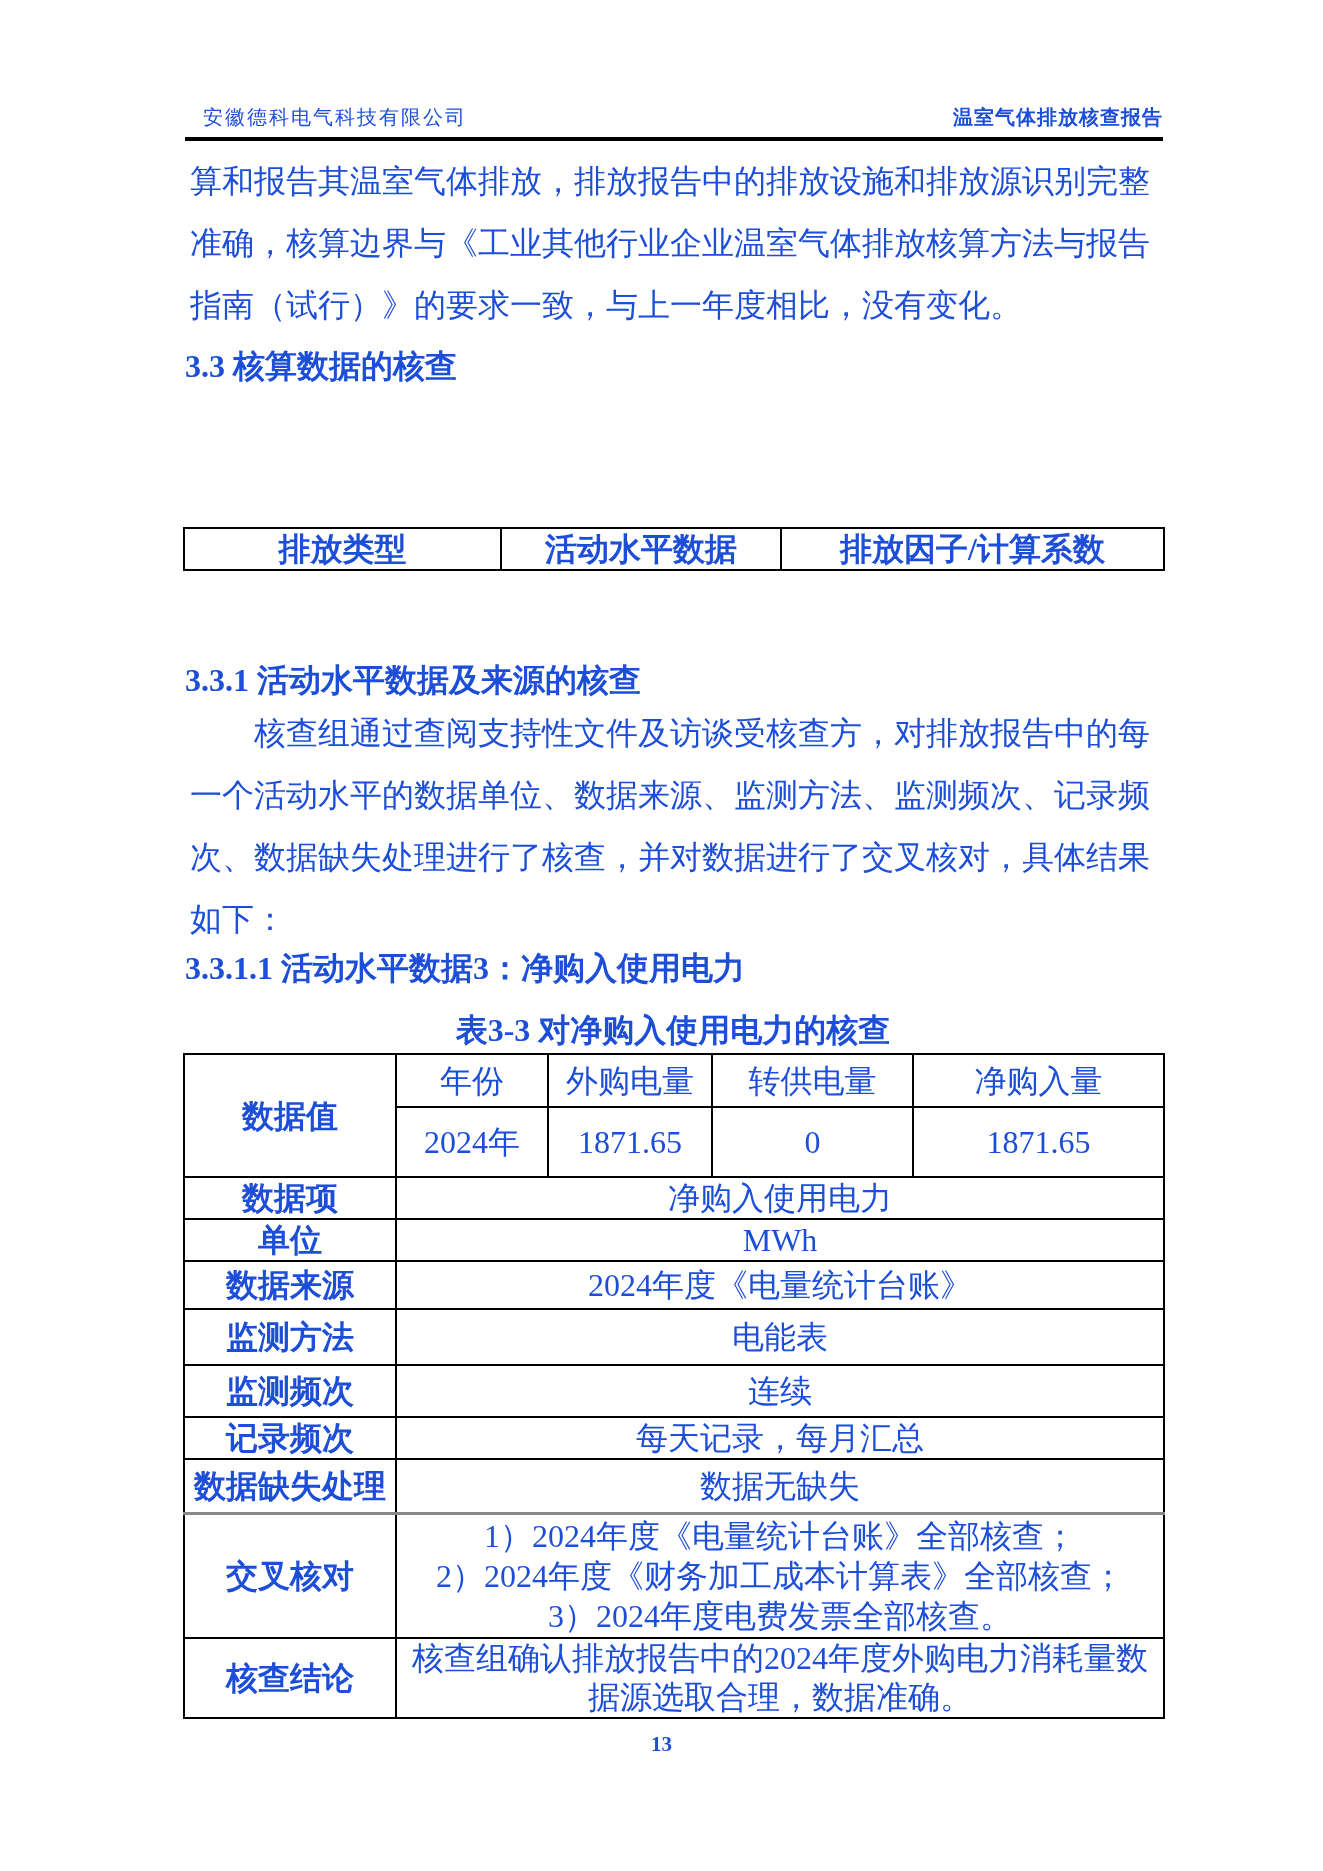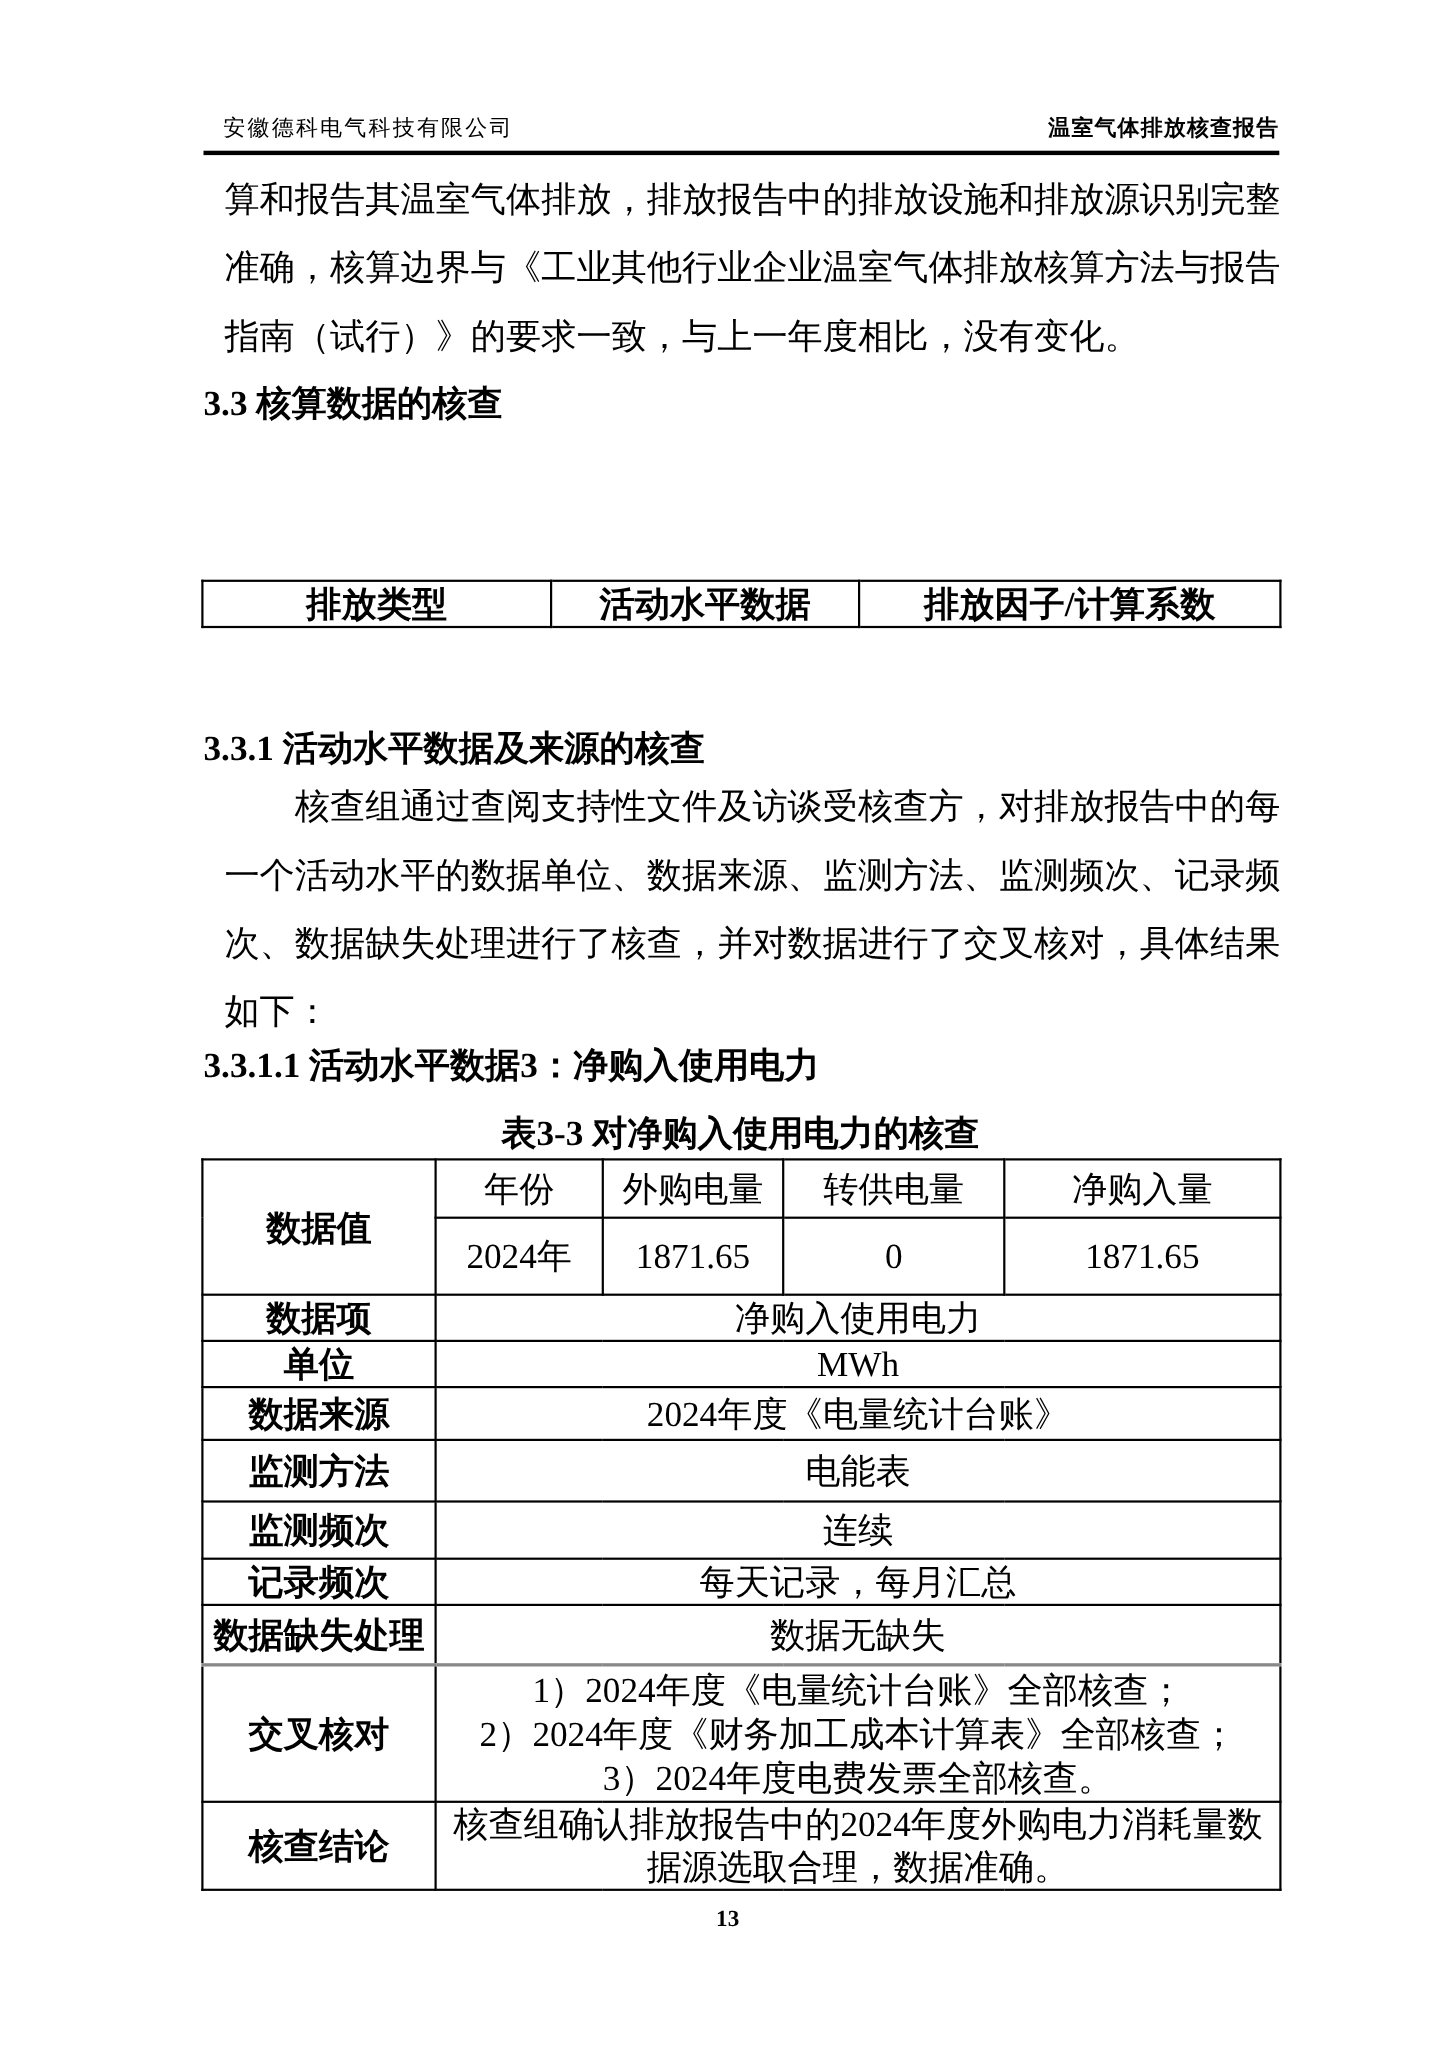--- a/index.html
+++ b/index.html
@@ -2,38 +2,38 @@
 <html><head>
 <meta charset="utf-8">
 <style>
   html,body { margin:0; padding:0; background:#e8e8e8; }
   .page {
     position: relative;
     width: 1323px; height: 1871px;
     margin: 0 auto;
     background: #ffffff;
     font-family: "Liberation Serif", "DejaVu Serif", serif;
-    color: #000000;
+    color: #1d4ed8;
     overflow: hidden;
   }
   
   .hdr {
     position: absolute; top: 103px; left: 203px; width: 960px;
     display: flex; justify-content: space-between; align-items: baseline;
     font-size: 20px; line-height: 28px;
   }
   .hdr .left  { letter-spacing: 2px; }
   .hdr .right { font-weight: bold; letter-spacing: 1px; }
   .hdr-rule {
     position: absolute; top: 137px; left: 185px; width: 978px; height: 4px;
     background: #000;
   }
   
   .para {
-    position: absolute; left: 204px; width: 960px;
+    position: absolute; left: 190px; width: 960px;
     font-size: 32px; line-height: 62px;
     text-align: justify; text-justify: inter-character;
   }
   .indent { text-indent: 64px; }
   .heading {
     position: absolute; left: 185px; width: 978px;
     font-size: 32px; line-height: 44px; font-weight: bold;
     font-family: "Liberation Serif", "DejaVu Serif", serif;
   }
   .caption {

